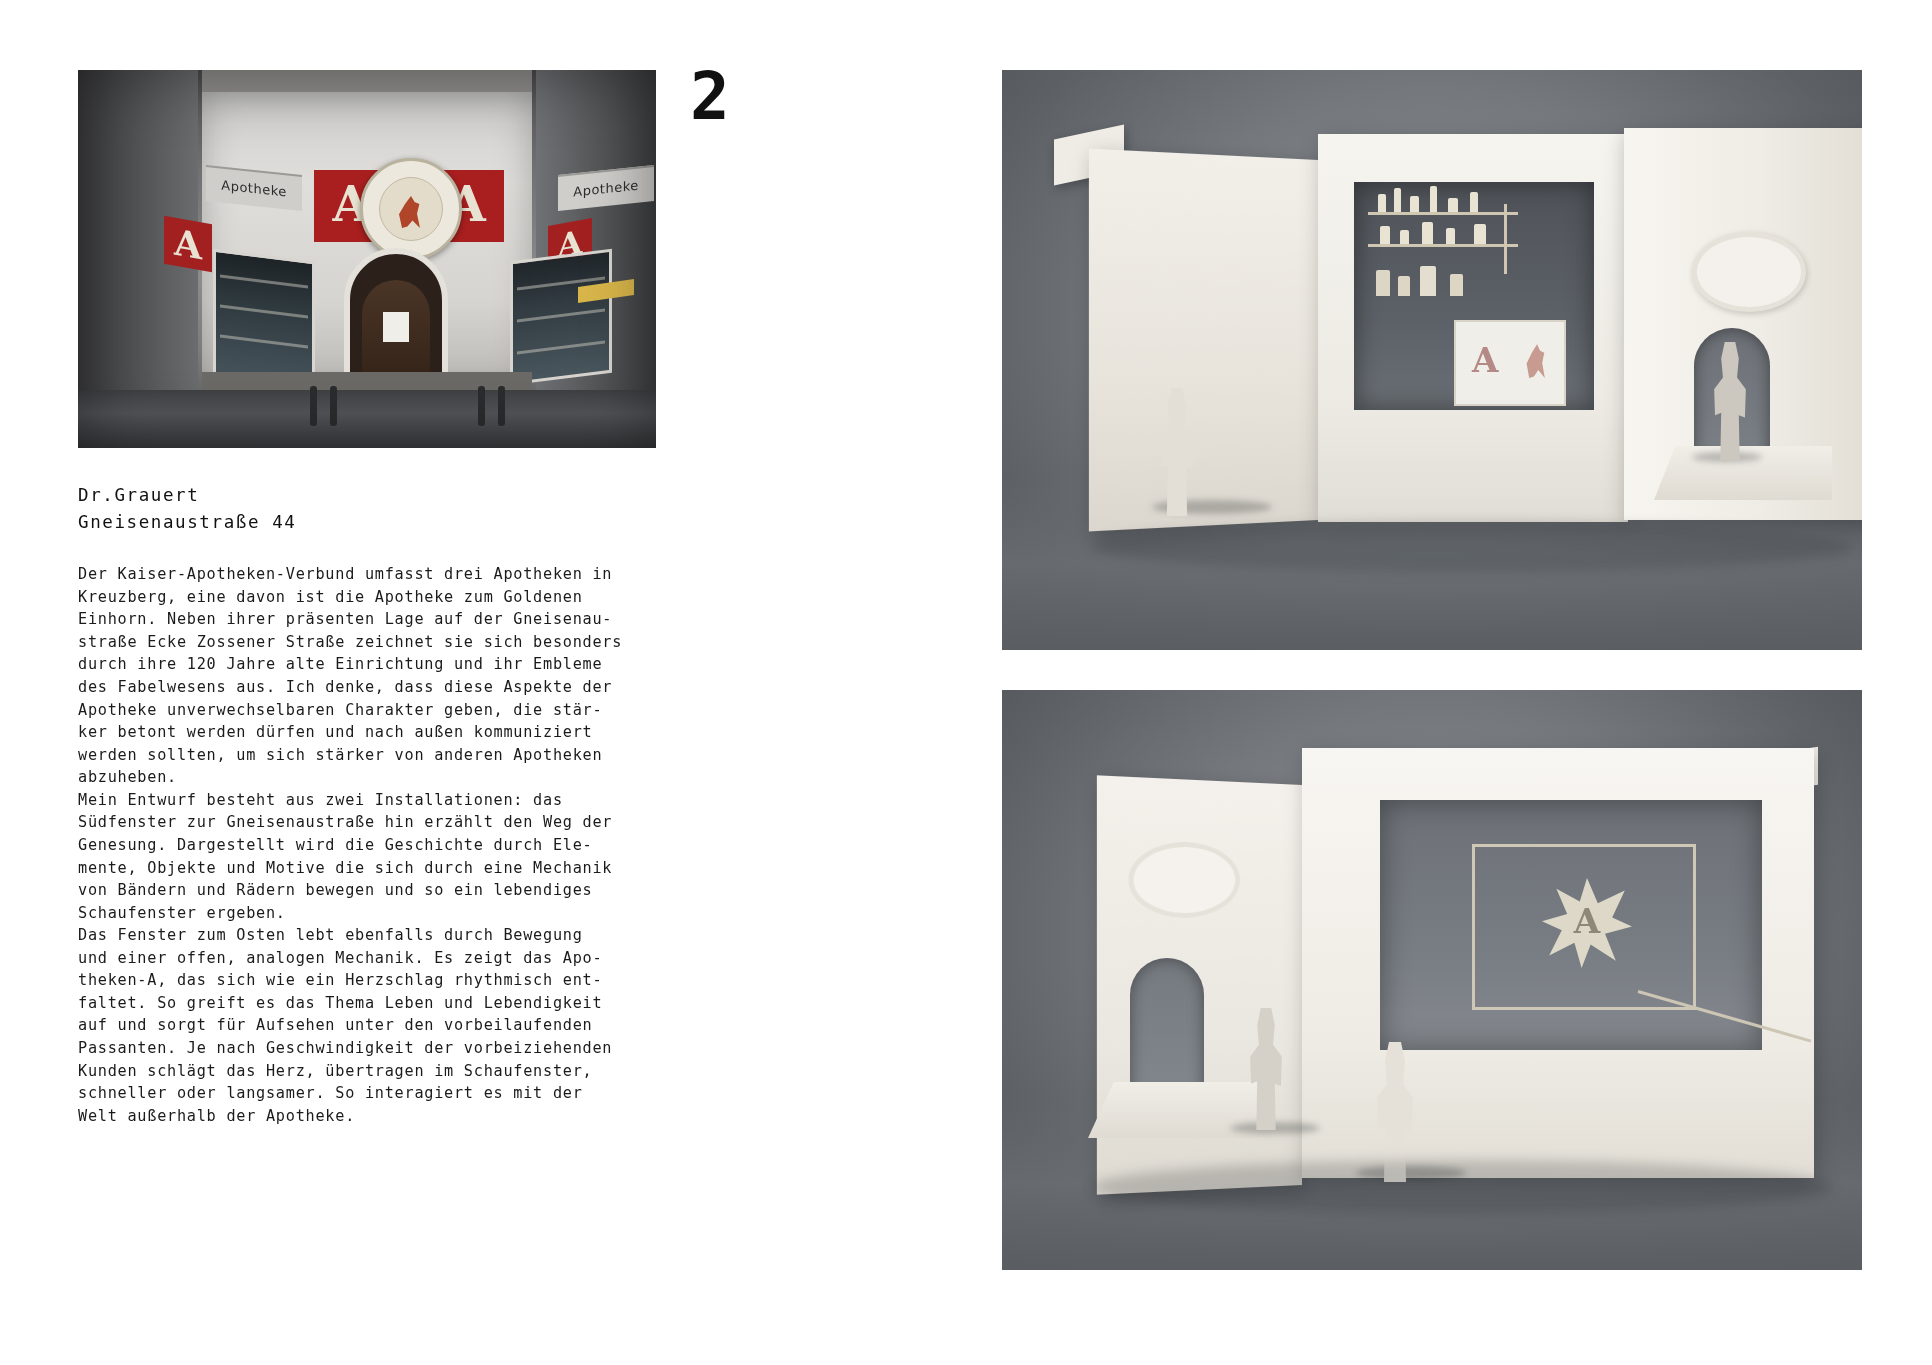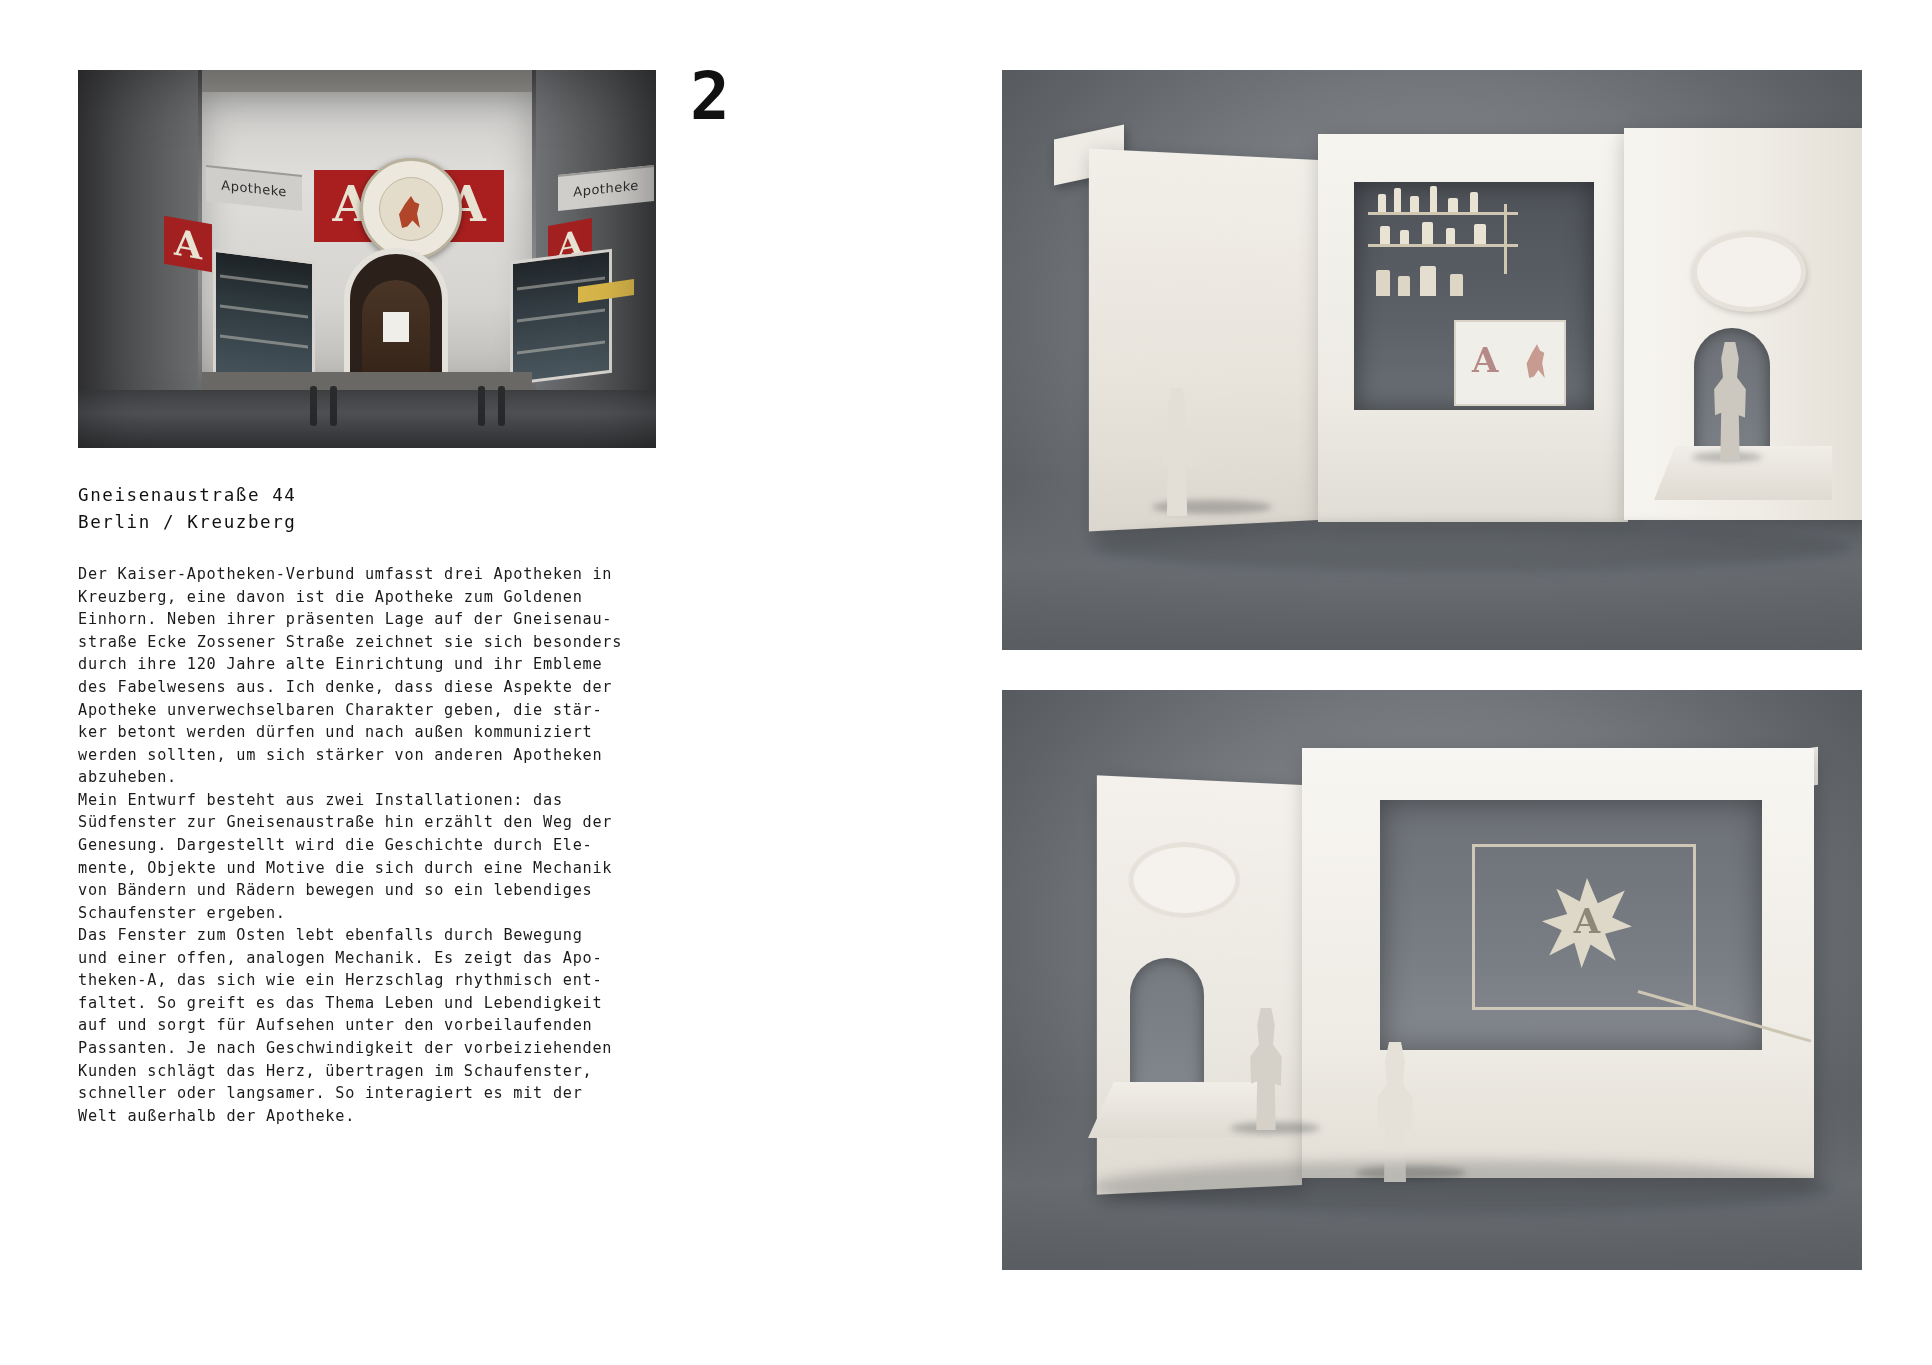--- a/index.html
+++ b/index.html
@@ -452,22 +452,22 @@
       <div class="ph-bollard" style="left:232px"></div>
       <div class="ph-bollard" style="left:252px"></div>
       <div class="ph-bollard" style="left:400px"></div>
       <div class="ph-bollard" style="left:420px"></div>
       <div class="ph-vign"></div>
       <div class="ph-stamp"></div>
     </div>
 
 
     <div class="title-block">
+      <div>Dr.Grauert</div>
       <div>Gneisenaustraße 44</div>
-      <div>Berlin / Kreuzberg</div>
     </div>
 
     <div class="body-text">Der Kaiser-Apotheken-Verbund umfasst drei Apotheken in
 Kreuzberg, eine davon ist die Apotheke zum Goldenen
 Einhorn. Neben ihrer präsenten Lage auf der Gneisenau-
 straße Ecke Zossener Straße zeichnet sie sich besonders
 durch ihre 120 Jahre alte Einrichtung und ihr Embleme
 des Fabelwesens aus. Ich denke, dass diese Aspekte der
 Apotheke unverwechselbaren Charakter geben, die stär-
 ker betont werden dürfen und nach außen kommuniziert

